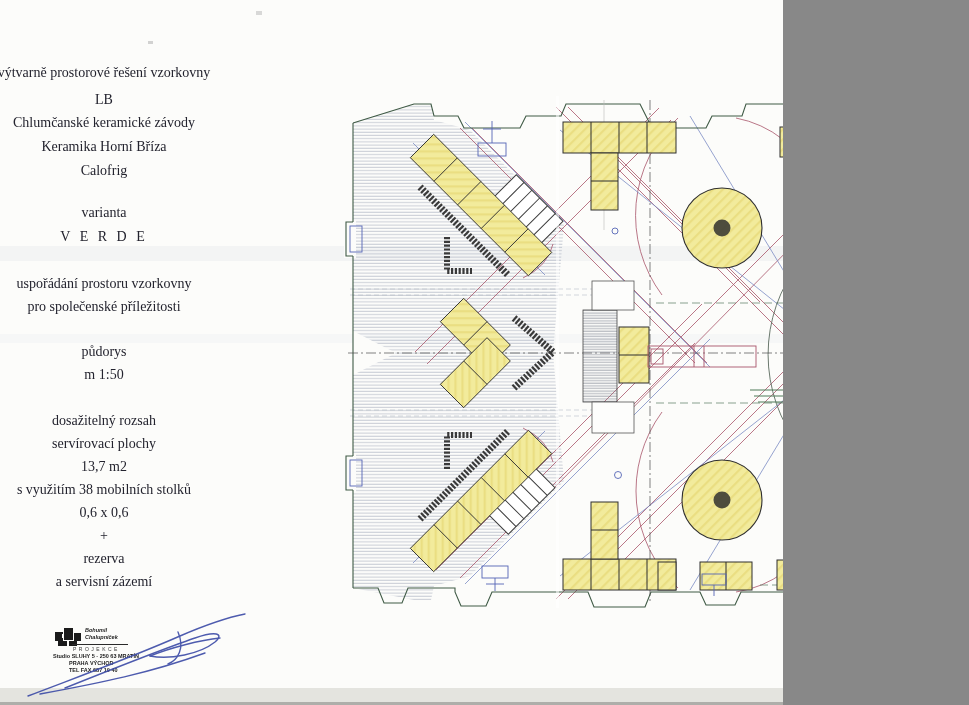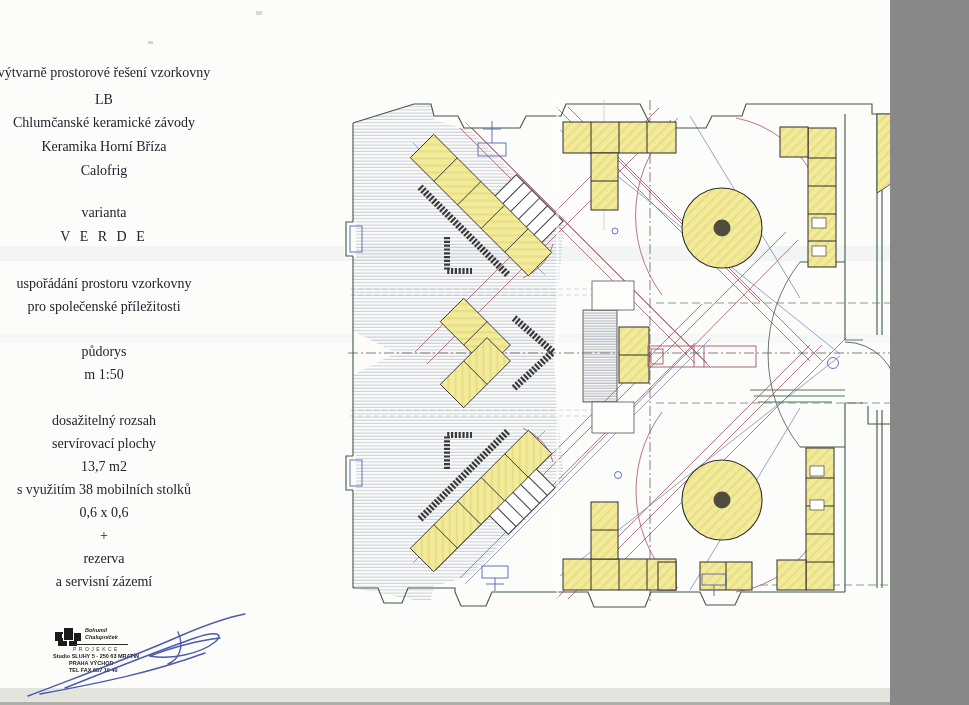--- a/index.html
+++ b/index.html
@@ -1,16 +1,16 @@
 <!DOCTYPE html>
 <html><head>
 <meta charset="utf-8">
 <style>
   html,body{margin:0;padding:0;background:#888;}
-  .page{position:relative;width:890px;height:705px;background:#fcfcfa;overflow:hidden;
+  .page{position:relative;width:783px;height:705px;background:#fcfcfa;overflow:hidden;
         font-family:"Liberation Serif", serif;}
   .plan-svg,.sig-svg{position:absolute;left:0;top:0;pointer-events:none;}
   .info-line{position:absolute;left:-12px;width:232px;text-align:center;
              font-size:14px;line-height:17px;color:#23232e;white-space:nowrap;}
   .sp{letter-spacing:3px;}
   .stamp{position:absolute;left:52px;top:624px;width:150px;height:56px;
          font-family:"Liberation Sans", sans-serif;color:#161616;}
   .stamp *{position:absolute;white-space:nowrap;}
   .st-name{font-size:5.5px;font-weight:bold;font-style:italic;color:#1c1c1c;}
   .st-label{font-size:5px;letter-spacing:2.5px;color:#3a3a3a;}

